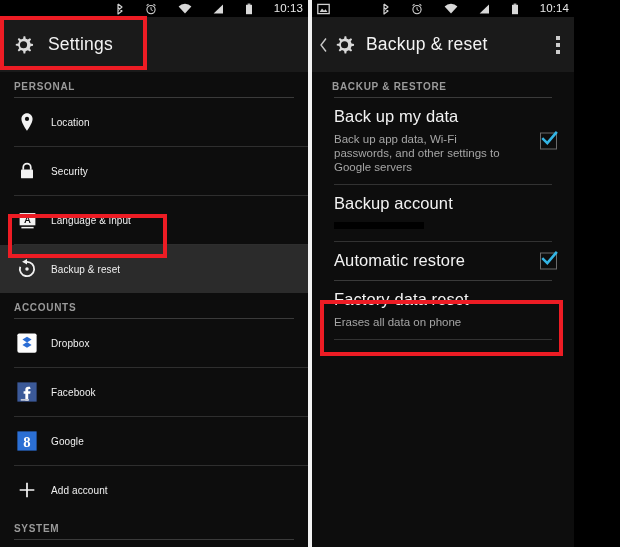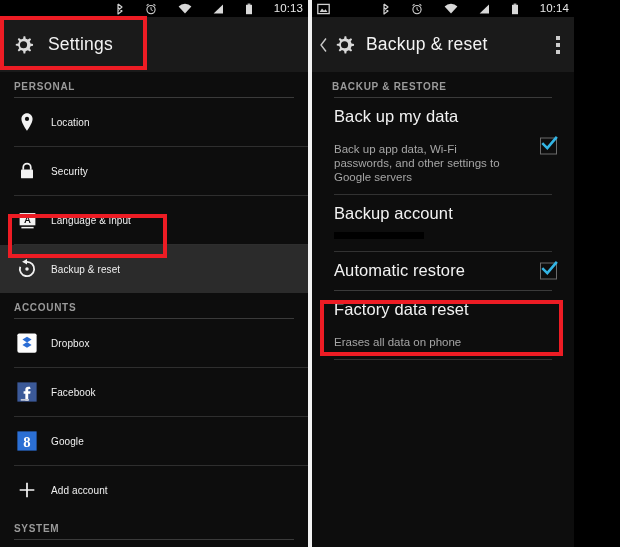--- a/index.html
+++ b/index.html
@@ -46,21 +46,21 @@
   .row{position:relative;display:flex;align-items:center;height:48px;padding-left:14px;
        box-sizing:border-box;}
   .row.sel{background:#2b2b2b;}
   .row-ic{width:26px;height:26px;flex:none;display:flex;align-items:center;justify-content:center;}
   .row-lb{color:#f0f0f0;font-size:10px;margin-left:11px;letter-spacing:.1px;}
   .row-div{height:1px;background:#2e2e2e;margin-left:14px;margin-right:0;}
 
   
   .rrow{position:relative;padding:9px 60px 10px 22px;box-sizing:border-box;}
   .rtitle{color:#f2f2f2;font-size:16.5px;letter-spacing:.1px;}
-  .rsub{color:#a6a6a6;font-size:11.5px;line-height:14px;margin-top:16px;max-width:215px;}
+  .rsub{color:#a6a6a6;font-size:11.5px;line-height:14px;margin-top:6px;max-width:215px;}
   .rdiv{height:1px;background:#323232;margin:0 22px;}
   .redact{width:90px;height:7px;background:#000;margin-top:9px;margin-bottom:2px;}
   .cbox{position:absolute;right:17px;top:50%;transform:translateY(-50%);
         width:17px;height:17px;border:1px solid #6b6b6b;box-sizing:border-box;}
   .cbox svg{position:absolute;left:-1px;top:-4px;}
 
   
   .redbox{position:absolute;border:4px solid #ed1c24;box-sizing:border-box;z-index:30;
           pointer-events:none;}
 </style>

